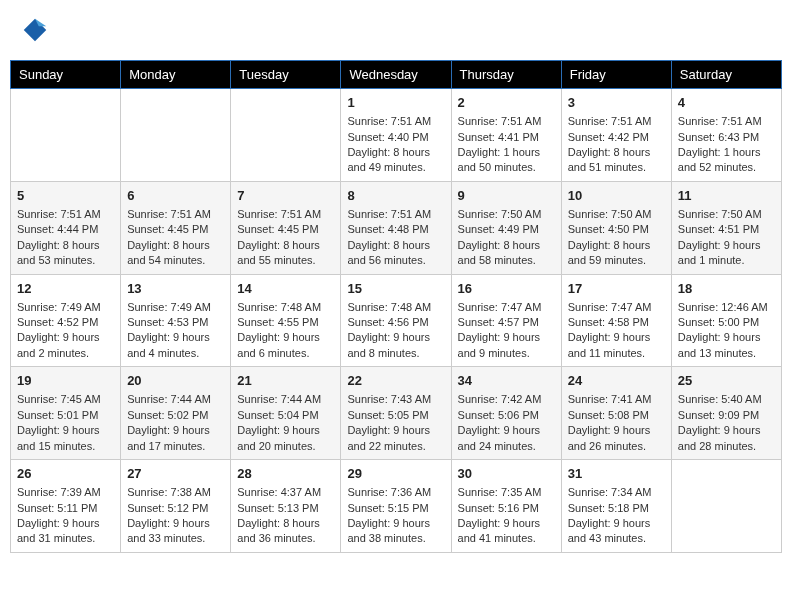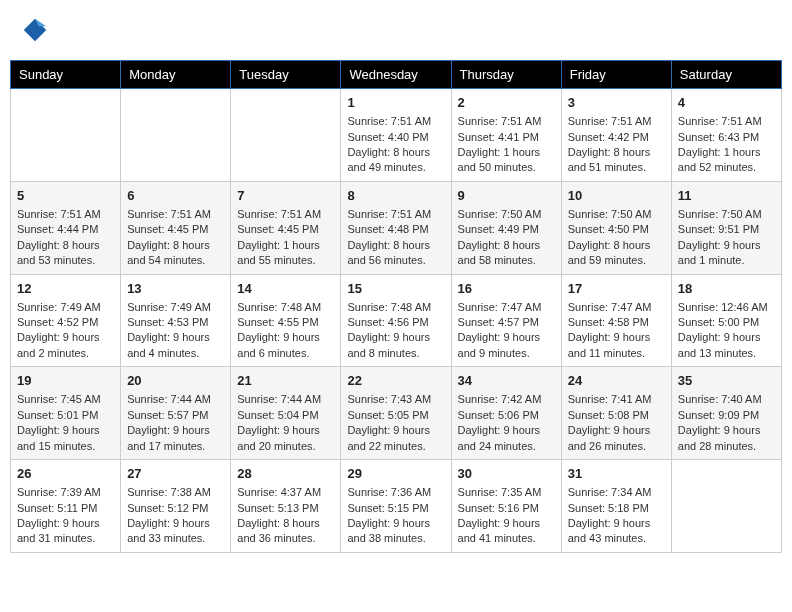--- a/index.html
+++ b/index.html
@@ -184,21 +184,21 @@
             <div>Sunrise: 7:51 AM</div>
             <div>Sunset: 4:45 PM</div>
             <div>Daylight: 8 hours and 54 minutes.</div>
           </div>
         </td>
         <td>
           <div class="cell-content">
             <div class="day-num">7</div>
             <div>Sunrise: 7:51 AM</div>
             <div>Sunset: 4:45 PM</div>
-            <div>Daylight: 1 hours and 55 minutes.</div>
+            <div>Daylight: 8 hours and 55 minutes.</div>
           </div>
         </td>
         <td>
           <div class="cell-content">
             <div class="day-num">8</div>
             <div>Sunrise: 7:51 AM</div>
             <div>Sunset: 4:48 PM</div>
             <div>Daylight: 8 hours and 56 minutes.</div>
           </div>
         </td>
@@ -215,21 +215,21 @@
             <div class="day-num">10</div>
             <div>Sunrise: 7:50 AM</div>
             <div>Sunset: 4:50 PM</div>
             <div>Daylight: 8 hours and 59 minutes.</div>
           </div>
         </td>
         <td>
           <div class="cell-content">
             <div class="day-num">11</div>
             <div>Sunrise: 7:50 AM</div>
-            <div>Sunset: 9:51 PM</div>
+            <div>Sunset: 4:51 PM</div>
             <div>Daylight: 9 hours and 1 minute.</div>
           </div>
         </td>
       </tr>
       <tr class="week-odd">
         <td>
           <div class="cell-content">
             <div class="day-num">12</div>
             <div>Sunrise: 7:49 AM</div>
             <div>Sunset: 4:52 PM</div>
@@ -291,21 +291,21 @@
             <div class="day-num">19</div>
             <div>Sunrise: 7:45 AM</div>
             <div>Sunset: 5:01 PM</div>
             <div>Daylight: 9 hours and 15 minutes.</div>
           </div>
         </td>
         <td>
           <div class="cell-content">
             <div class="day-num">20</div>
             <div>Sunrise: 7:44 AM</div>
-            <div>Sunset: 5:57 PM</div>
+            <div>Sunset: 5:02 PM</div>
             <div>Daylight: 9 hours and 17 minutes.</div>
           </div>
         </td>
         <td>
           <div class="cell-content">
             <div class="day-num">21</div>
             <div>Sunrise: 7:44 AM</div>
             <div>Sunset: 5:04 PM</div>
             <div>Daylight: 9 hours and 20 minutes.</div>
           </div>
@@ -329,22 +329,22 @@
         <td>
           <div class="cell-content">
             <div class="day-num">24</div>
             <div>Sunrise: 7:41 AM</div>
             <div>Sunset: 5:08 PM</div>
             <div>Daylight: 9 hours and 26 minutes.</div>
           </div>
         </td>
         <td>
           <div class="cell-content">
-            <div class="day-num">35</div>
-            <div>Sunrise: 7:40 AM</div>
+            <div class="day-num">25</div>
+            <div>Sunrise: 5:40 AM</div>
             <div>Sunset: 9:09 PM</div>
             <div>Daylight: 9 hours and 28 minutes.</div>
           </div>
         </td>
       </tr>
       <tr class="week-odd">
         <td>
           <div class="cell-content">
             <div class="day-num">26</div>
             <div>Sunrise: 7:39 AM</div>

